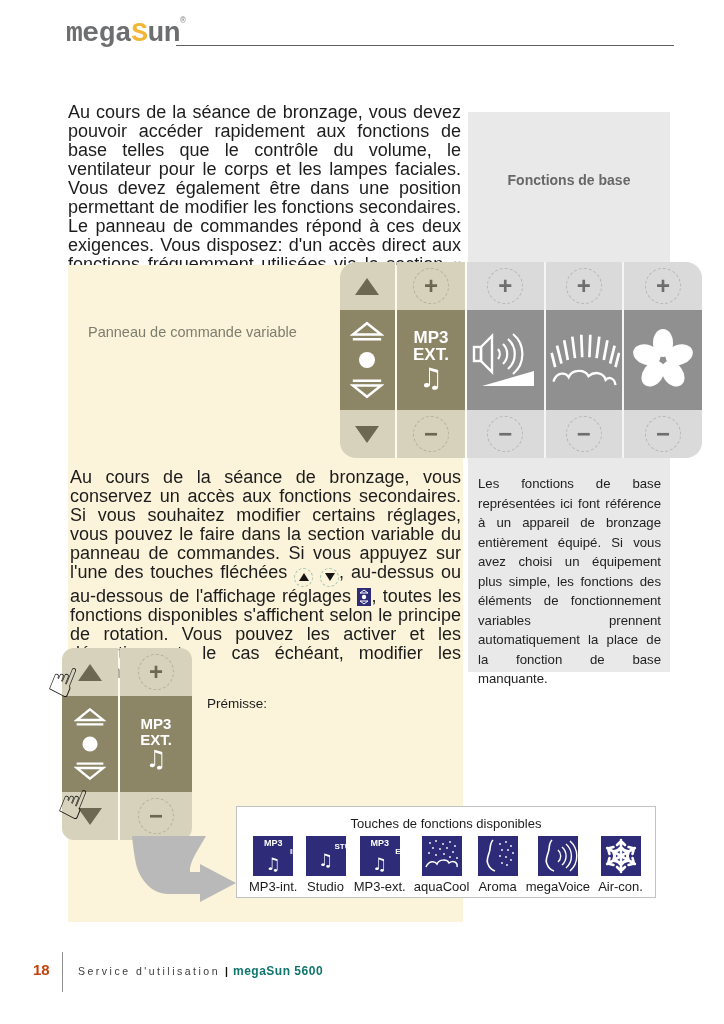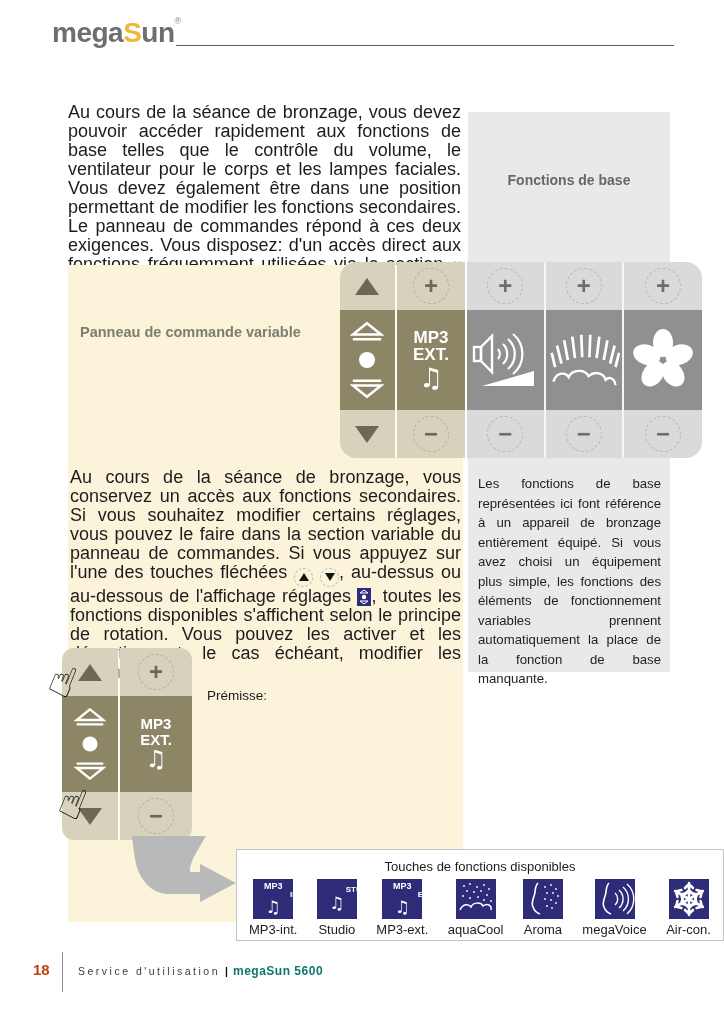--- a/index.html
+++ b/index.html
@@ -1,35 +1,35 @@
 <!DOCTYPE html>
 <html><head>
 <meta charset="utf-8">
 <style>
   html,body{margin:0;padding:0;background:#ffffff;}
   #page{
     position:relative;width:724px;height:1024px;background:#ffffff;overflow:hidden;
     font-family:"Liberation Sans","DejaVu Sans",sans-serif;color:#1c1c1c;
   }
   
-  #logo{position:absolute;left:52px;top:16px;font-size:28px;font-weight:bold;letter-spacing:-0.5px;color:#6d6e70;font-family:Liberation Sans, sans-serif;}
+  #logo{position:absolute;left:66px;top:16px;font-size:28px;font-weight:bold;letter-spacing:-0.5px;color:#6d6e70;font-family:Liberation Mono, monospace;}
   #logo .accent{color:#f2b736;}
   #logo sup{font-size:9px;vertical-align:18px;color:#8a8a8a;font-weight:normal;}
   #header-rule{position:absolute;left:176px;top:45px;width:498px;height:0;border-top:1.5px solid #5f5f5f;}
   
   .body-text{font-size:18px;line-height:19px;text-align:justify;}
   #intro{position:absolute;left:68px;top:103px;width:393px;}
   #gray-box{position:absolute;left:468px;top:112px;width:202px;height:560px;background:#e9e9e9;}
   #gray-box .title{margin-top:60px;text-align:center;font-size:14px;font-weight:bold;color:#676767;}
   #gray-box .gbody{position:absolute;left:10px;right:9px;top:362px;font-size:13.2px;line-height:19.5px;text-align:justify;color:#222;}
   #beige-box{position:absolute;left:68px;top:265px;width:395px;height:657px;background:#fbf4da;}
-  #variable-label{position:absolute;left:80px;top:324px;font-size:14.5px;font-weight:bold;color:#7d7d6e;}
+  #variable-label{position:absolute;left:88px;top:324px;font-size:14.5px;font-weight:normal;color:#7d7d6e;}
   #secondary{position:absolute;left:70px;top:468px;width:391px;}
   #premise{position:absolute;left:207px;top:686px;width:228px;font-size:13.5px;line-height:19.5px;}
-  #premise .ptitle{display:block;}
+  #premise .ptitle{display:block;margin-top:8px;}
   #premise .pbody{display:block;text-align:justify;}
   
   .key-round{display:inline-flex;align-items:center;justify-content:center;width:17px;height:17px;border:1px dashed #9cc4ae;border-radius:50%;vertical-align:-3px;}
   .tri-s-up{width:0;height:0;border-left:5px solid transparent;border-right:5px solid transparent;border-bottom:8px solid #151515;}
   .tri-s-down{width:0;height:0;border-left:5px solid transparent;border-right:5px solid transparent;border-top:8px solid #151515;}
   .mini-rot{display:inline-block;vertical-align:-4px;}
   
   .panel{position:absolute;display:flex;border-radius:16px;overflow:hidden;}
   #panel-large{left:340px;top:262px;width:362px;height:196px;}
   #panel-small{left:62px;top:648px;width:130px;height:192px;border-radius:12px;}
@@ -55,21 +55,21 @@
   .mp3block .note{font-size:27px;font-weight:normal;font-family:"DejaVu Sans",sans-serif;}
   #panel-small .mp3block .l1,#panel-small .mp3block .l2{font-size:15px;}
   #panel-small .mp3block .note{font-size:24px;}
   
   .hand{position:absolute;font-family:"DejaVu Sans",sans-serif;font-size:42px;color:#141414;transform:rotate(22deg);z-index:6;line-height:1;}
   #hand-up{left:50px;top:660px;}
   #hand-down{left:60px;top:782px;}
   
   #flow-arrow{position:absolute;left:128px;top:836px;z-index:2;}
   
-  #keys-box{position:absolute;left:236px;top:849px;width:488px;height:92px;background:#ffffff;border:1px solid #c3c3c3;box-sizing:border-box;z-index:3;}
+  #keys-box{position:absolute;left:236px;top:806px;width:420px;height:92px;background:#ffffff;border:1px solid #c3c3c3;box-sizing:border-box;z-index:3;}
   #keys-box .ktitle{margin-top:9px;text-align:center;font-size:13px;color:#1c1c1c;}
   #keys-row{display:flex;justify-content:space-between;align-items:flex-start;padding:5px 12px 0 12px;}
   .fkey{display:flex;flex-direction:column;align-items:center;}
   .ficon{width:40px;height:40px;background:#2e2c78;display:flex;flex-direction:column;align-items:center;justify-content:center;color:#fff;}
   .ficon .t1{font-size:9px;font-weight:bold;line-height:1;}
   .ficon .t2{font-size:8px;font-weight:bold;line-height:1.1;margin-left:48px;}
   .ficon .fnote{font-size:17px;line-height:1;font-family:"DejaVu Sans",sans-serif;}
   .flabel{font-size:13px;margin-top:3px;color:#1c1c1c;white-space:nowrap;}
   
   #page-number{position:absolute;left:33px;top:961px;font-size:15px;font-weight:bold;color:#c2410c;}

